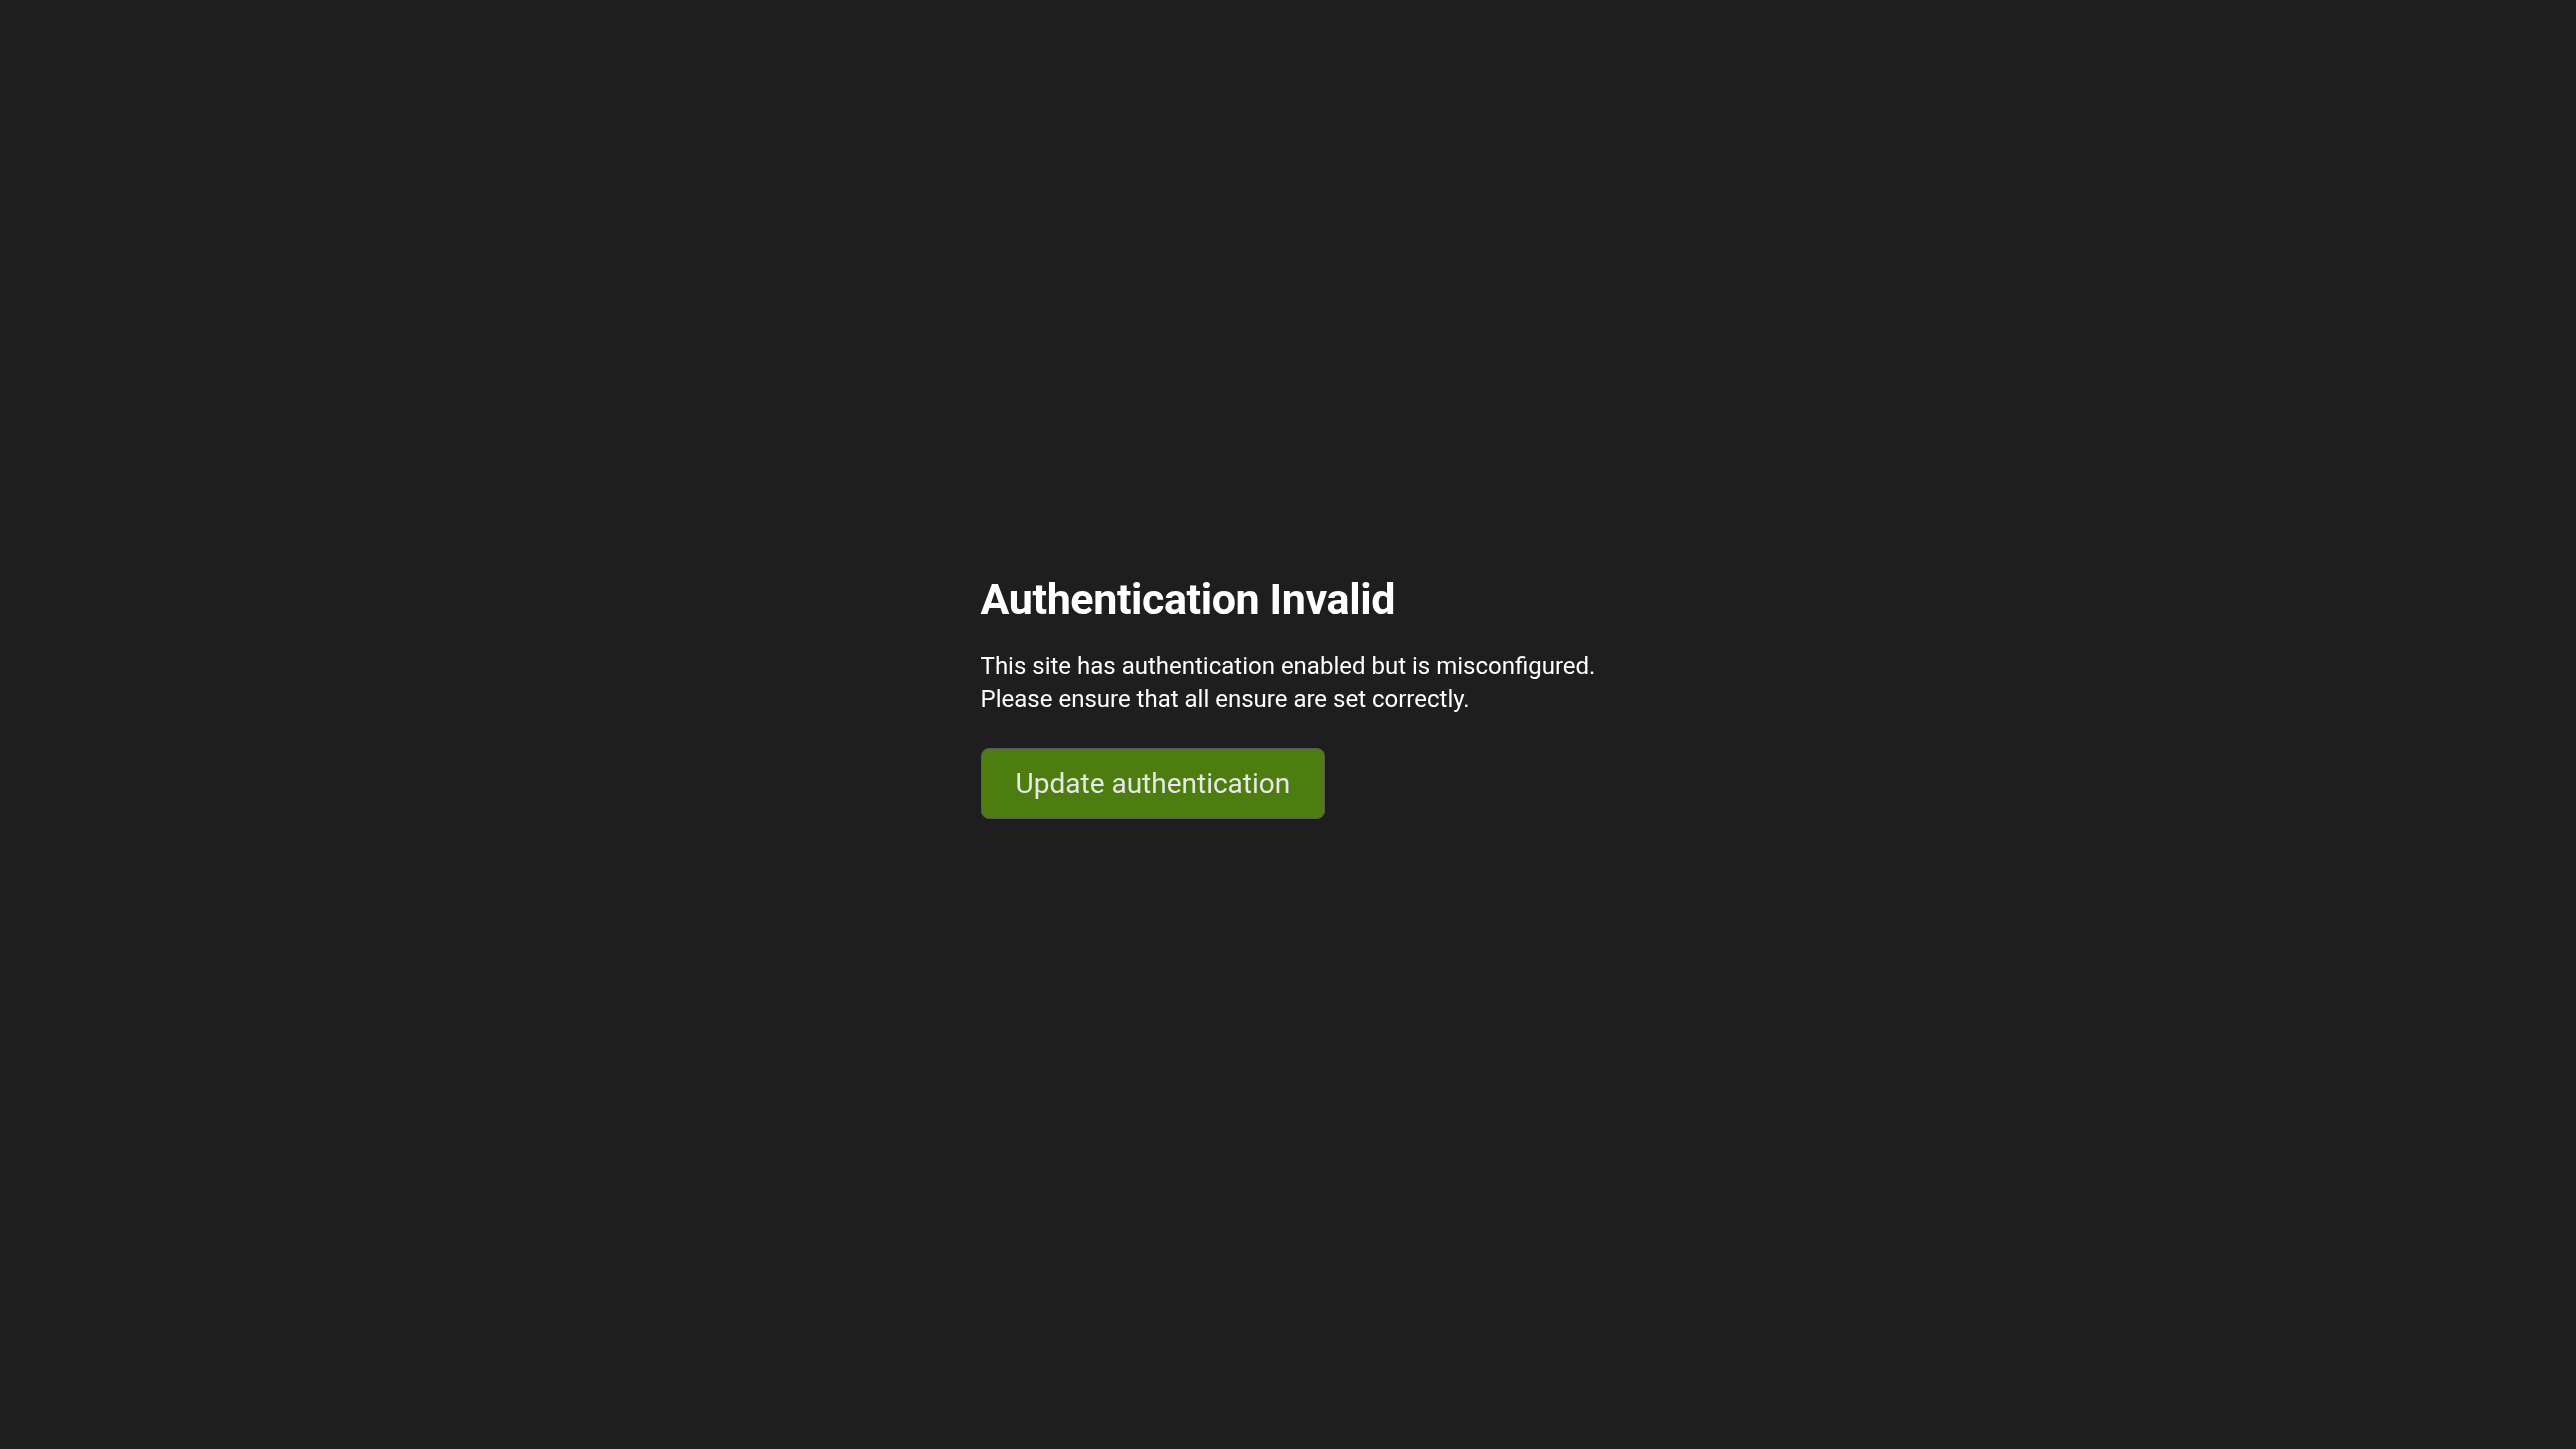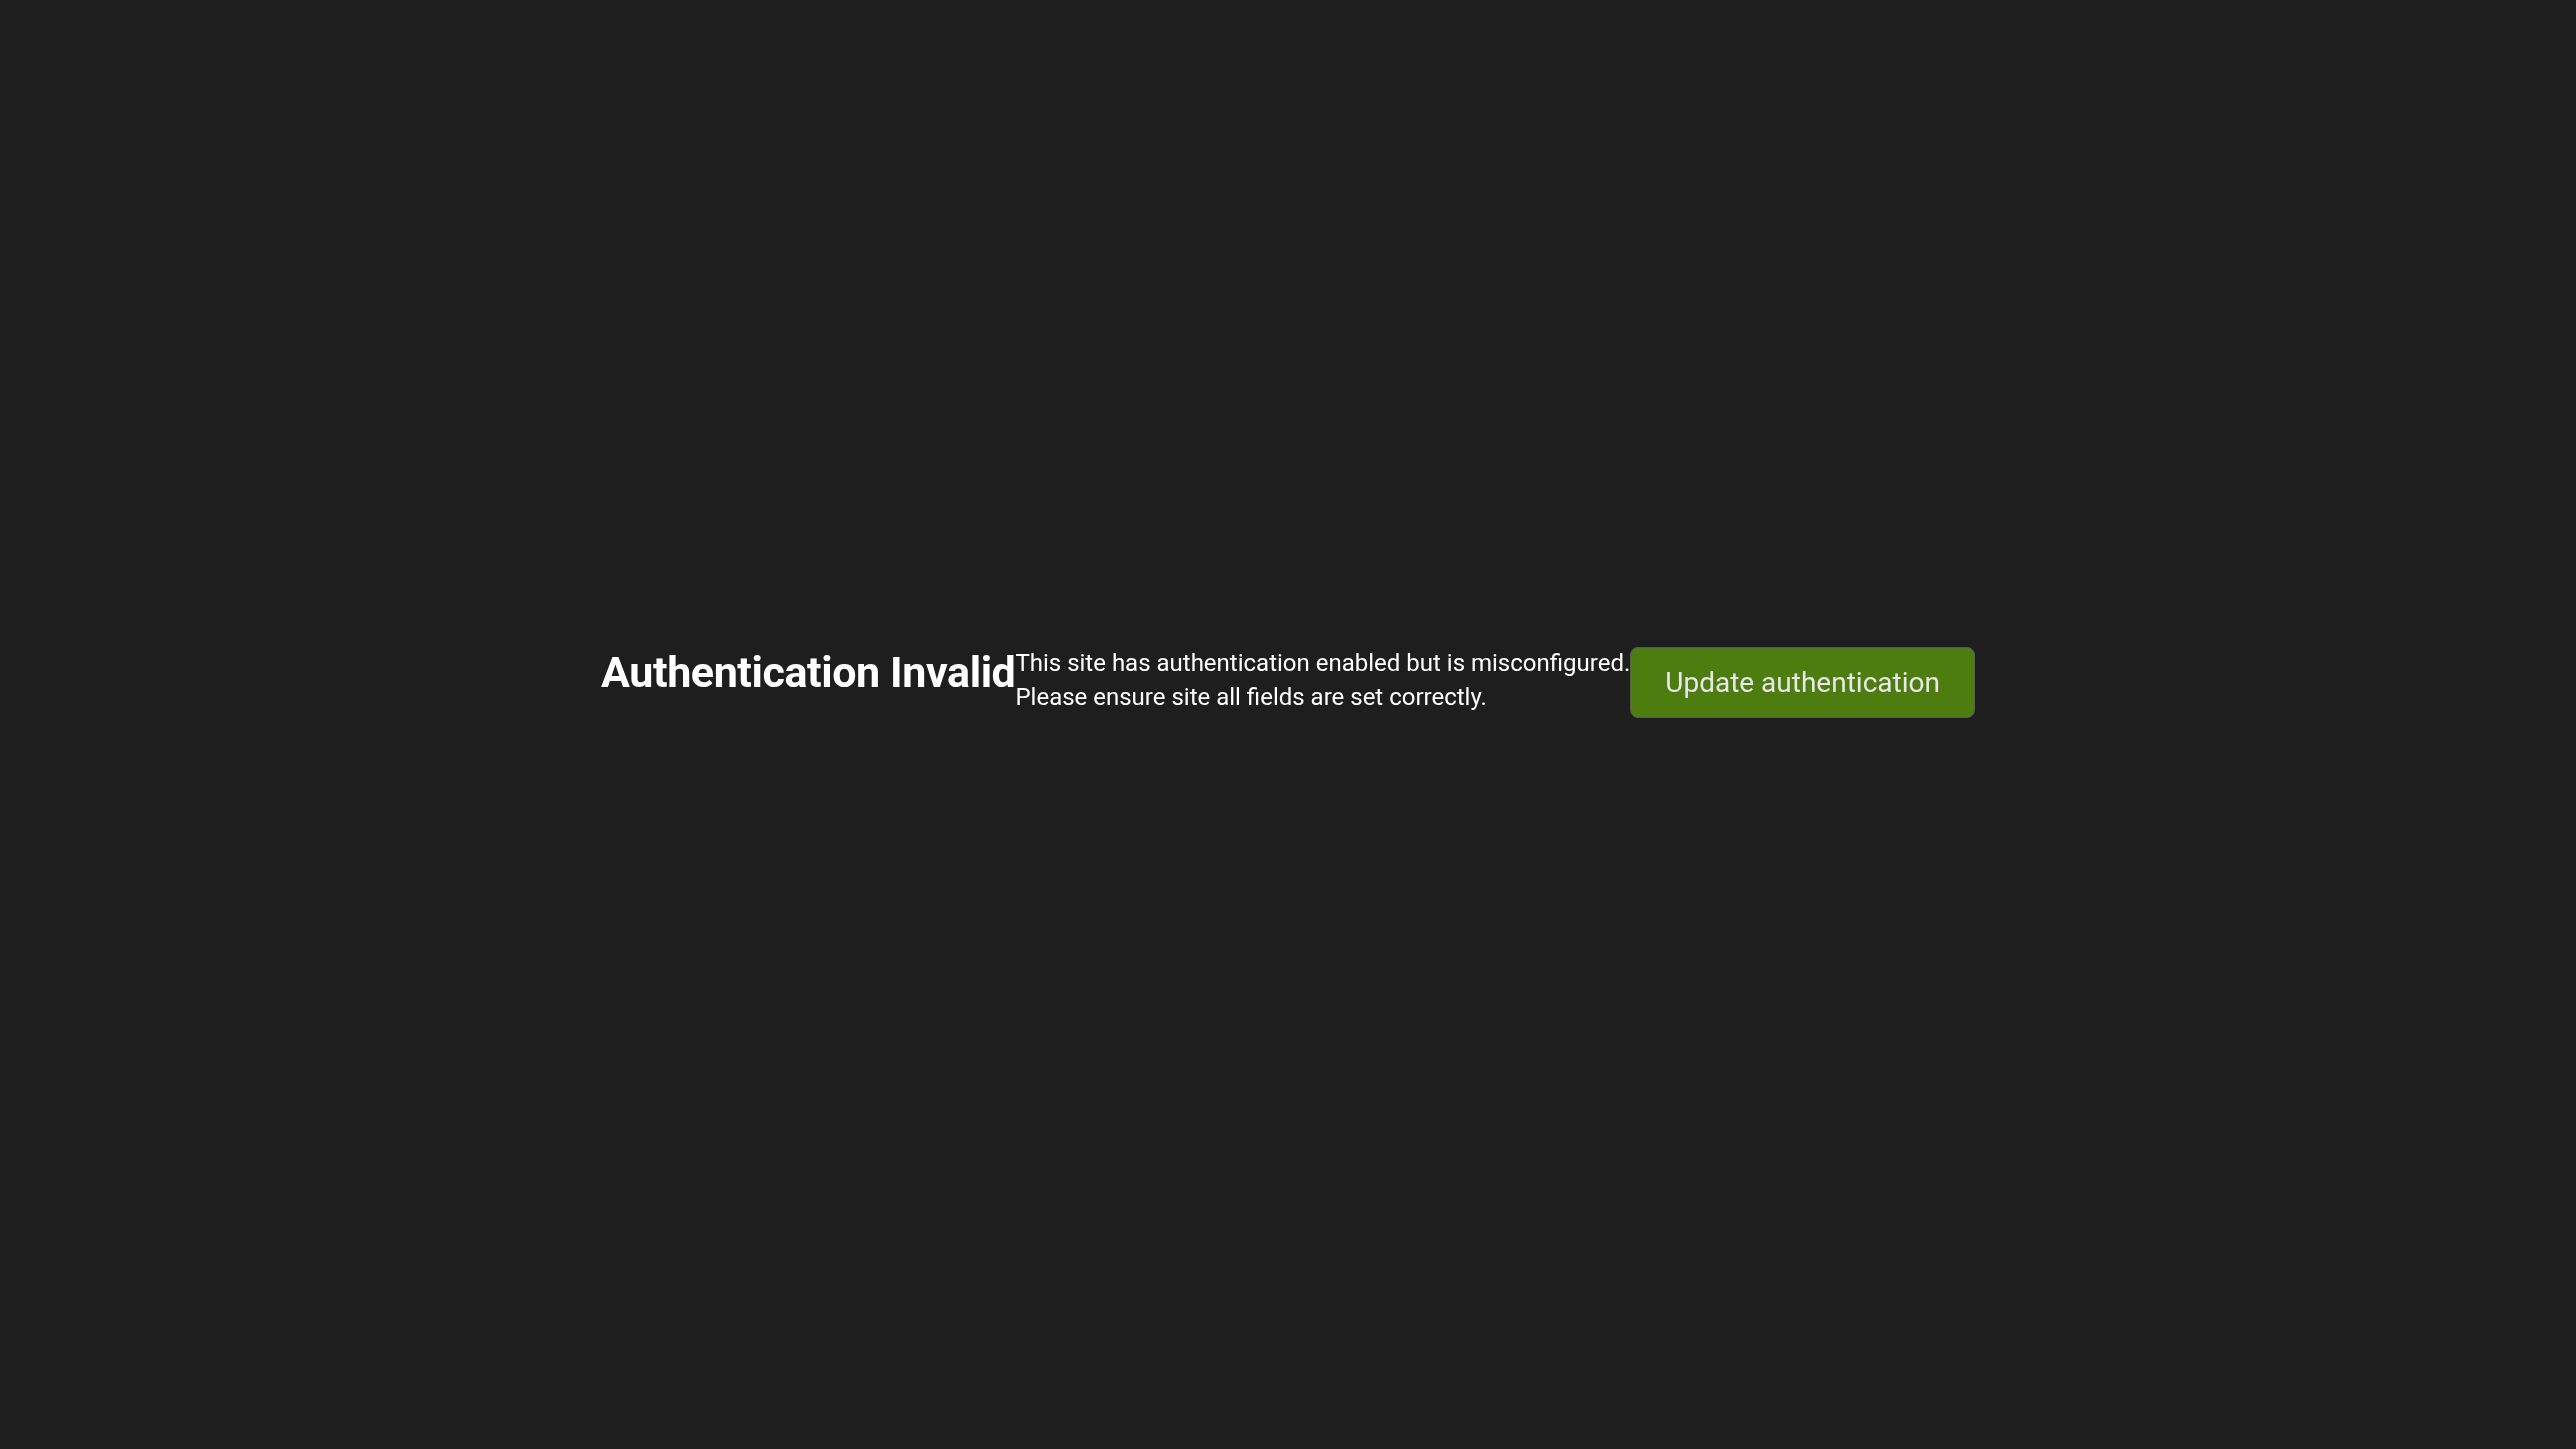--- a/index.html
+++ b/index.html
@@ -15,21 +15,21 @@
       font-family: -apple-system, BlinkMacSystemFont, "Segoe UI", Roboto, Helvetica, Arial, sans-serif;
       display: flex;
       align-items: center;
       justify-content: center;
       color: #ffffff;
       overflow: hidden;
     }
     
     .error-container {
       display: flex;
-      flex-direction: row;
+      flex-direction: column;
       align-items: flex-start;
       margin-top: -56px;
     }
     
     .error-title {
       font-size: 43px;
       font-weight: 700;
       margin-bottom: 26px;
       letter-spacing: -0.4px;
     }
@@ -54,17 +54,17 @@
       font-family: inherit;
     }
   </style>
 </head>
 <body>
 
 <div class="error-container">
   <h1 class="error-title">Authentication Invalid</h1>
   <p class="error-description">
     <span>This site has authentication enabled but is misconfigured.</span><br>
-    <span>Please ensure site all fields are set correctly.</span>
+    <span>Please ensure that all ensure are set correctly.</span>
   </p>
   <button class="update-button">Update authentication</button>
 </div>
 
 
 </body></html>

